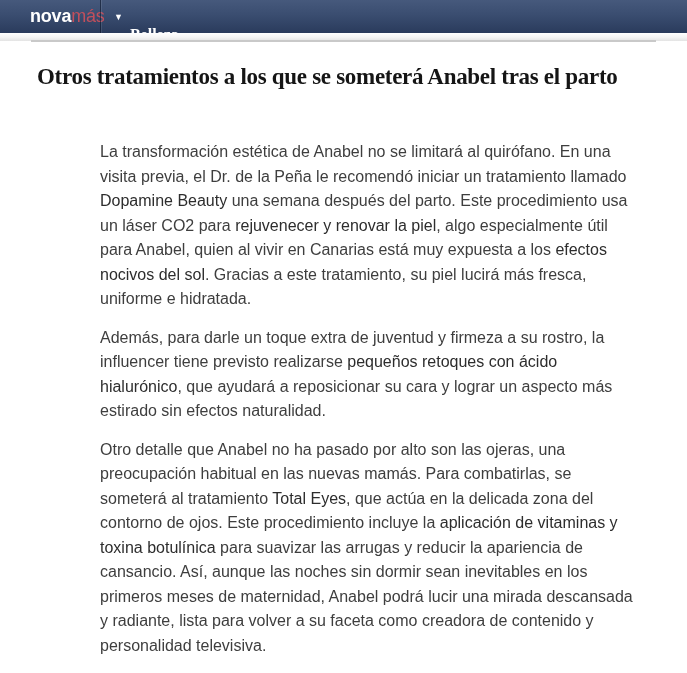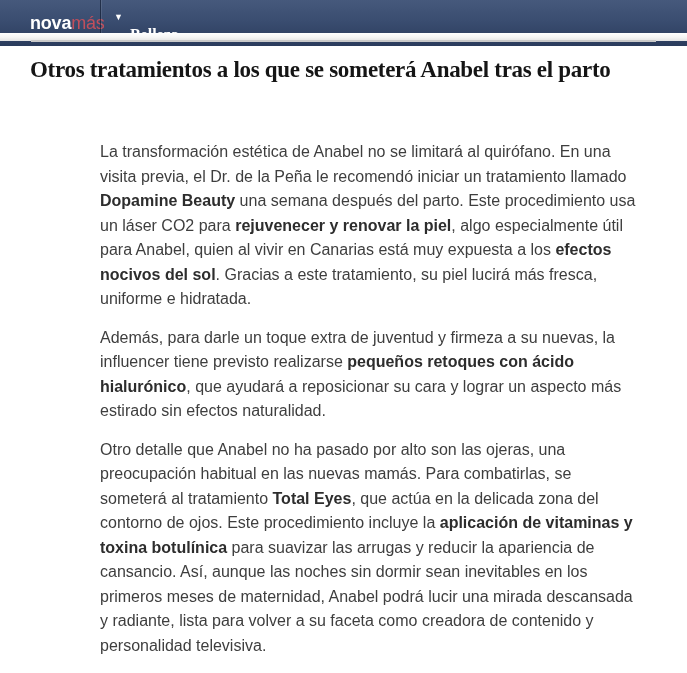--- a/index.html
+++ b/index.html
@@ -7,21 +7,21 @@
     width:687px;height:673px;
     background:#ffffff;
     font-family:"Liberation Sans",sans-serif;
     overflow:hidden;
     position:relative;
   }
   .page{position:absolute;inset:0;background:#fff;}
 
   
   .navbar{
-    position:absolute;top:0;left:0;width:687px;height:46px;
+    position:absolute;top:0;left:0;width:687px;height:33px;
     background:linear-gradient(180deg,#46597c 0%,#3a4d70 45%,#2a3b5c 100%);
     display:flex;align-items:center;
   }
   .logo{
     margin-left:30px;
     font-size:18px;font-weight:700;color:#ffffff;
     letter-spacing:-0.2px;cursor:pointer;
   }
   .logo .accent{color:#c14f5c;font-weight:400;}
   .nav-divider{
@@ -47,31 +47,31 @@
     position:absolute;top:33px;left:0;width:687px;height:8px;
     background:linear-gradient(180deg,#ffffff 0%,#f4f4f4 55%,#e3e3e3 100%);
   }
   .rule{
     position:absolute;top:40px;left:31px;width:625px;height:2px;
     background:#c9c9c9;
   }
 
   
   .article-title{
-    position:absolute;left:28px;top:53px;width:640px;margin:2px;
+    position:absolute;left:28px;top:53px;width:640px;margin:9px;
     font-family:"Liberation Serif",serif;
     font-weight:700;font-size:23px;line-height:29px;
     letter-spacing:-0.3px;color:#151515;
   }
   .article-body{
     position:absolute;left:100px;top:140px;width:540px;
     font-size:16px;line-height:24.5px;color:#3e3e3e;
   }
   .article-body p{margin:0 0 14px 0;}
-  .article-body strong{font-weight:700;color:#2d2d2d;}
+  .article-body strong{font-weight:400;color:#2d2d2d;}
 </style>
 </head>
 <body>
 
 <div class="page">
 
   <header class="navbar">
     <div class="logo">
       <span>nova</span><span class="accent">más</span>
     </div>
@@ -82,18 +82,18 @@
     </div>
   </header>
 
   <div class="header-shadow"></div>
   <div class="rule"></div>
 
   <main>
     <h1 class="article-title">Otros tratamientos a los que se someterá Anabel tras el parto</h1>
     <div class="article-body">
         <p><span>La transformación estética de Anabel no se limitará al quirófano. En una visita previa, el Dr. de la Peña le recomendó iniciar un tratamiento llamado </span><strong>Dopamine Beauty</strong><span> una semana después del parto. Este procedimiento usa un láser CO2 para </span><strong>rejuvenecer y renovar la piel</strong><span>, algo especialmente útil para Anabel, quien al vivir en Canarias está muy expuesta a los </span><strong>efectos nocivos del sol</strong><span>. Gracias a este tratamiento, su piel lucirá más fresca, uniforme e hidratada.</span></p>
-        <p><span>Además, para darle un toque extra de juventud y firmeza a su nuevas, la influencer tiene previsto realizarse </span><strong>pequeños retoques con ácido hialurónico</strong><span>, que ayudará a reposicionar su cara y lograr un aspecto más estirado sin efectos naturalidad.</span></p>
+        <p><span>Además, para darle un toque extra de juventud y firmeza a su rostro, la influencer tiene previsto realizarse </span><strong>pequeños retoques con ácido hialurónico</strong><span>, que ayudará a reposicionar su cara y lograr un aspecto más estirado sin efectos naturalidad.</span></p>
         <p><span>Otro detalle que Anabel no ha pasado por alto son las ojeras, una preocupación habitual en las nuevas mamás. Para combatirlas, se someterá al tratamiento </span><strong>Total Eyes</strong><span>, que actúa en la delicada zona del contorno de ojos. Este procedimiento incluye la </span><strong>aplicación de vitaminas y toxina botulínica</strong><span> para suavizar las arrugas y reducir la apariencia de cansancio. Así, aunque las noches sin dormir sean inevitables en los primeros meses de maternidad, Anabel podrá lucir una mirada descansada y radiante, lista para volver a su faceta como creadora de contenido y personalidad televisiva.</span></p>
       </div>
   </main>
 
 </div>
 
 </body></html>

